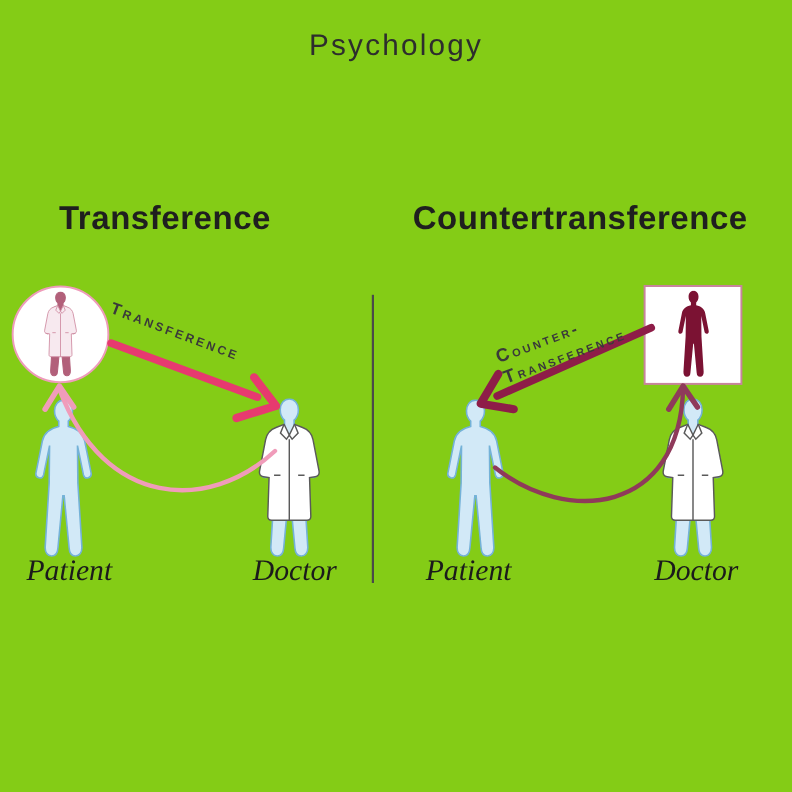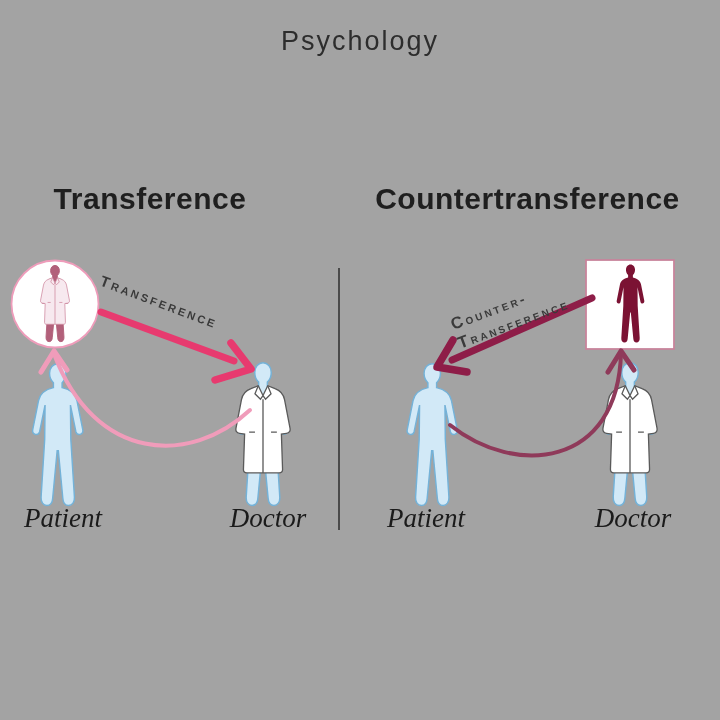--- a/index.html
+++ b/index.html
@@ -1,16 +1,16 @@
 <!DOCTYPE html>
 <html><head>
 <meta charset="utf-8">
 <style>
   html,body{margin:0;padding:0;background:#ffffff;}
-  .canvas{position:relative;width:720px;height:720px;background:#a3a3a3;overflow:hidden;
+  .canvas{position:relative;width:720px;height:720px;background:#84cc16;overflow:hidden;
           font-family:"Liberation Sans",sans-serif;}
   .title{position:absolute;top:26px;left:0;width:720px;text-align:center;
          font-size:27px;font-weight:500;letter-spacing:2px;color:#2d2d2d;}
   .heading{position:absolute;top:182px;font-size:30px;font-weight:600;
            letter-spacing:.5px;color:#1f1f1f;text-align:center;white-space:nowrap;}
   .heading.left{left:20px;width:260px;}
   .heading.right{left:350px;width:355px;}
   .divider{position:absolute;left:338px;top:268px;width:2px;height:262px;background:#4a4a4a;}
   .panel{position:absolute;top:240px;}
   .panel.left{left:0;}

